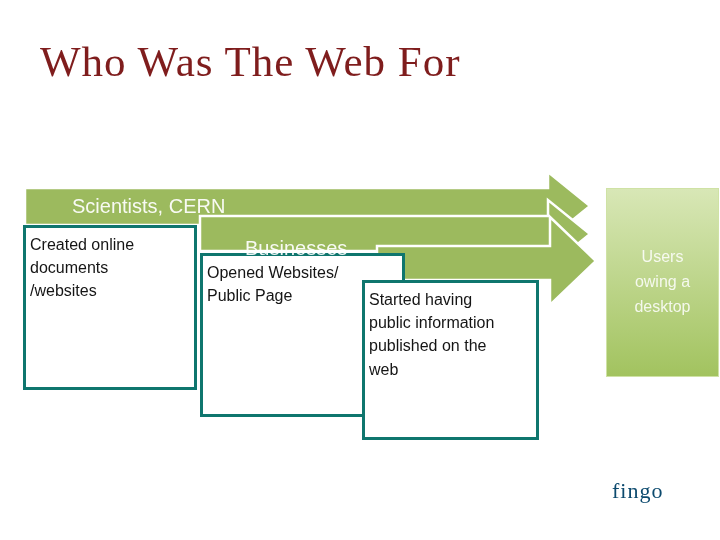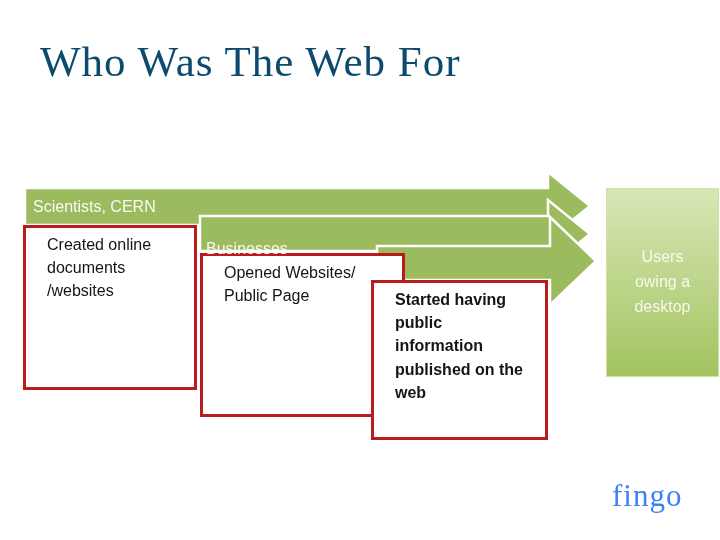--- a/index.html
+++ b/index.html
@@ -3,52 +3,52 @@
 <meta charset="utf-8">
 <style>
   html,body{margin:0;padding:0;background:#fff;}
   .slide{
     position:relative;width:720px;height:540px;background:#ffffff;
     overflow:hidden;font-family:"Liberation Sans",sans-serif;
   }
   .slide-title{
     position:absolute;left:40px;top:38px;margin:0;
     font-family:"Liberation Serif",serif;font-weight:400;
-    font-size:43px;line-height:1.1;color:#0c4a6e;letter-spacing:1px;
+    font-size:43px;line-height:1.1;color:#7f1d1d;letter-spacing:1px;
     white-space:nowrap;
   }
   .arrows{position:absolute;left:0;top:0;z-index:1;}
   .arrow{fill:#9cba5e;stroke:#ffffff;stroke-width:2.5;stroke-linejoin:miter;}
   .hdr{
     position:absolute;z-index:3;display:flex;align-items:center;
-    font-size:16px;color:rgba(255,255,255,0.93);white-space:nowrap;
+    font-size:20px;color:rgba(255,255,255,0.93);white-space:nowrap;margin-left:39px;
   }
   .hdr1{left:33px;top:188px;height:37px;}
   .hdr2{left:206px;top:231px;height:35px;}
   .hdr3{left:383px;top:246px;height:34px;}
   .stepbody{
     position:absolute;z-index:2;box-sizing:border-box;
-    background:#ffffff;border:3px solid #b91c1c;
-    padding:5px 21px;font-size:16px;line-height:1.45;color:#151515;
+    background:#ffffff;border:3px solid #0f766e;
+    padding:5px 4px;font-size:16px;line-height:1.45;color:#151515;
     white-space:pre-line;
   }
   .bd1{left:23px;top:225px;width:174px;height:165px;}
   .bd2{left:200px;top:253px;width:205px;height:164px;}
-  .bd3{left:371px;top:280px;width:177px;height:160px;font-weight:bold;}
+  .bd3{left:362px;top:280px;width:177px;height:160px;}
   .outcome{
     position:absolute;z-index:2;left:606px;top:188px;width:113px;height:189px;
     box-sizing:border-box;border:1px solid #cfe2a5;
     background:linear-gradient(to bottom,#d8e7b6 0%,#a2c35f 100%);
     display:flex;align-items:center;justify-content:center;text-align:center;
     font-size:16px;line-height:1.55;color:rgba(255,255,255,0.85);
     white-space:pre-line;
   }
   .logo{
     position:absolute;left:612px;top:478px;z-index:2;
-    font-family:"Liberation Serif",serif;font-size:31px;color:#3b82f6;
+    font-family:"Liberation Serif",serif;font-size:22px;color:#0c4a6e;
     letter-spacing:1px;
     text-align:right;
   }
 </style>
 </head>
 <body>
 
 <div class="slide">
 
   <h1 class="slide-title">Who Was The Web For</h1>

